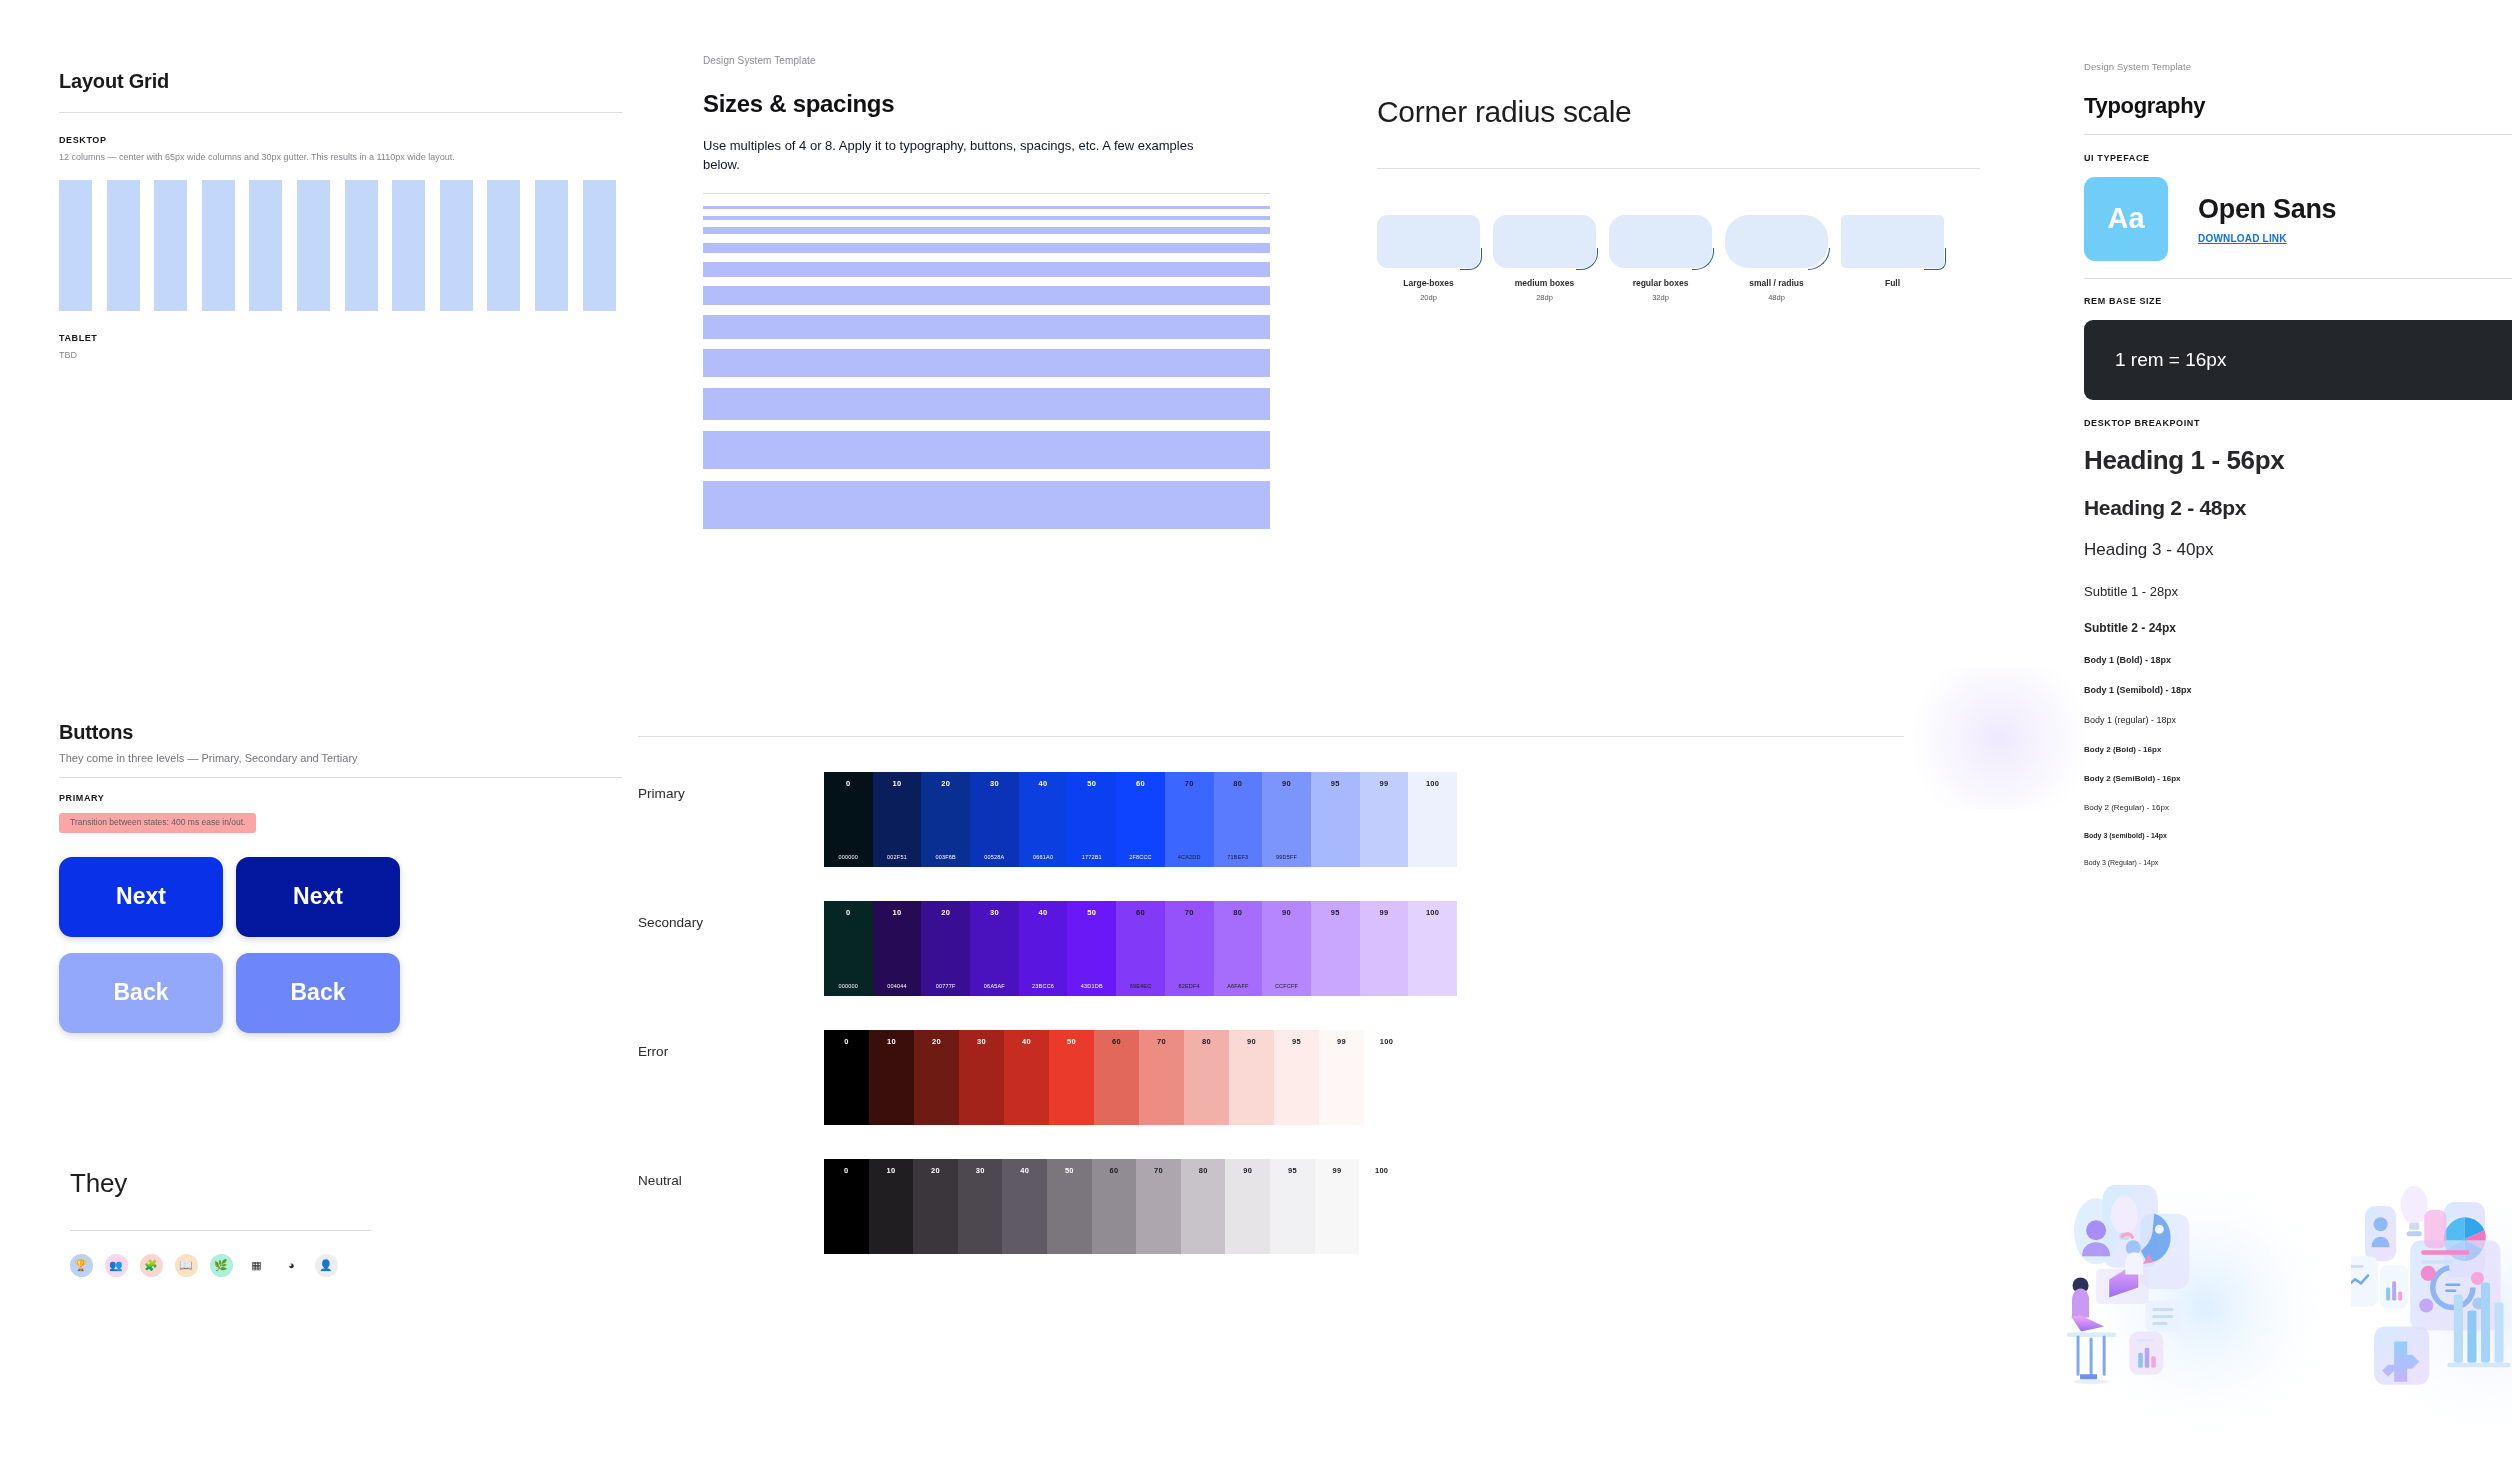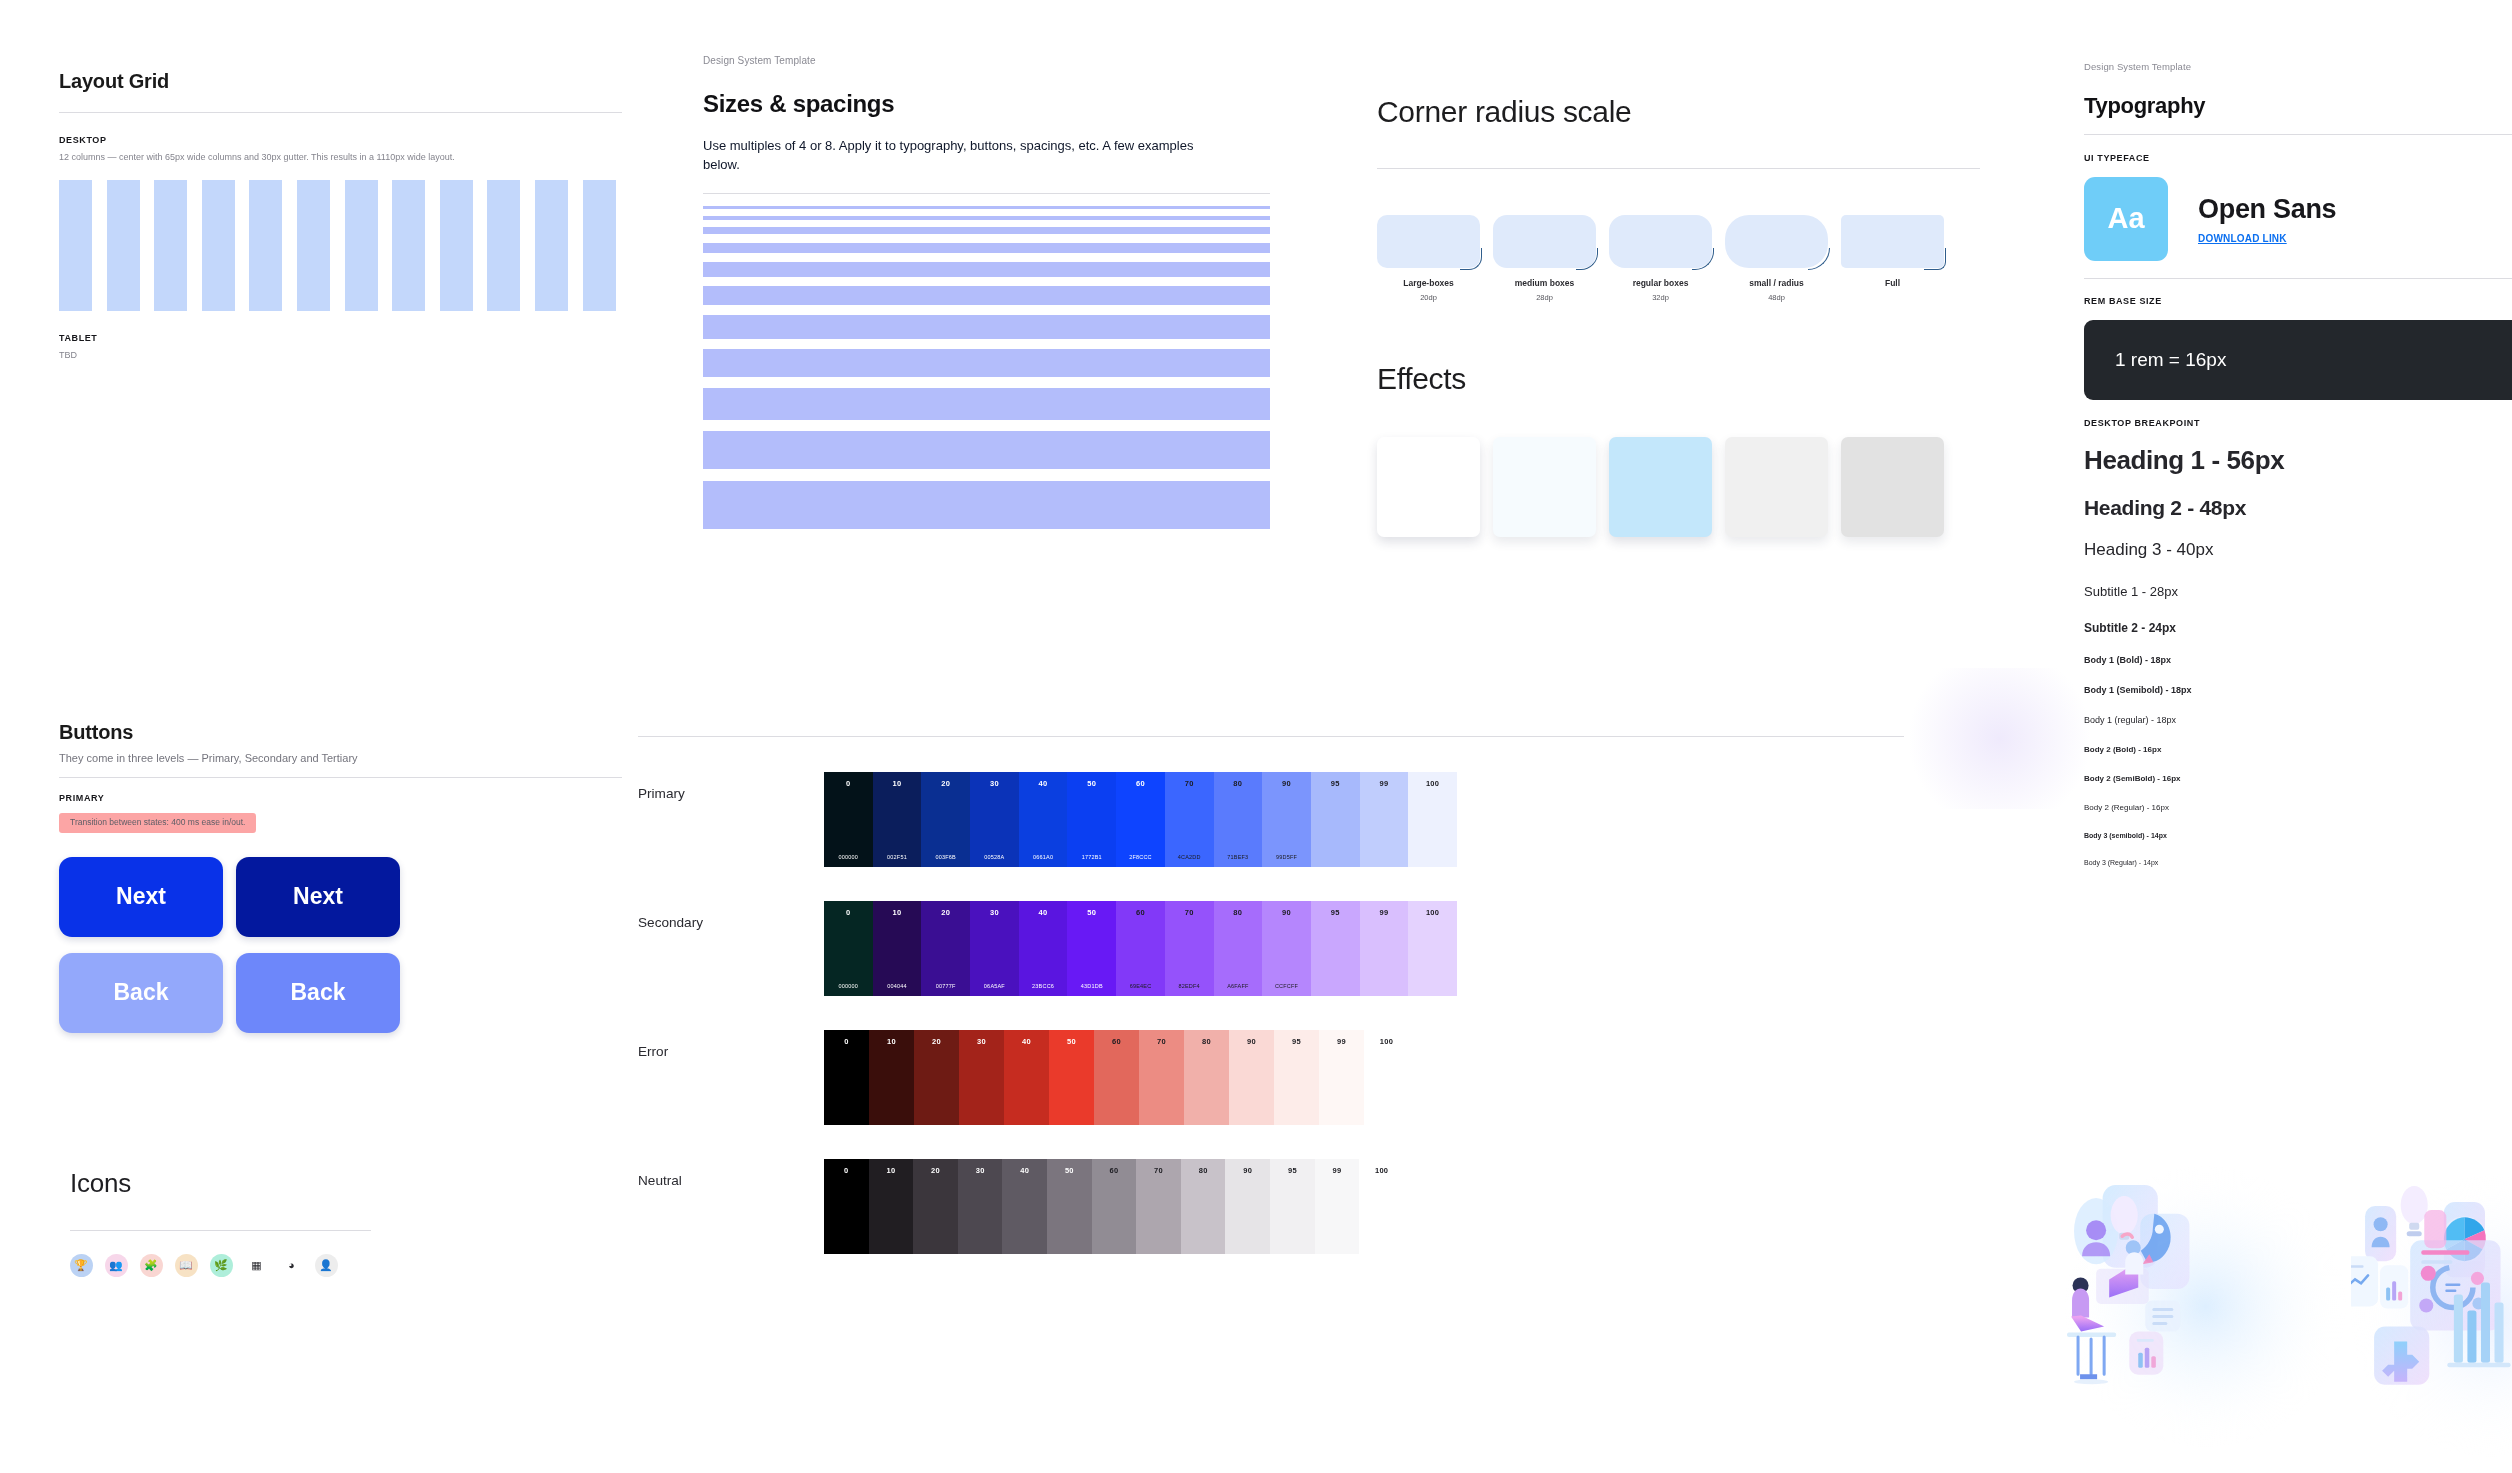--- a/index.html
+++ b/index.html
@@ -262,30 +262,20 @@
         <div class="radius-item">
           <div class="radius-sw" style="background: rgb(223, 234, 251); border-radius: 5px;">
             <div class="marker" style="border-bottom-right-radius: 8px; border-color: rgb(47, 93, 140);"></div>
           </div>
           <div class="radius-lbl">Full</div>
           <div class="radius-val"></div>
         </div>
       </div>
   </section>
 
-  <section id="effects">
-    <div class="sec-title-lg">Effects</div>
-    <div class="effects-row" id="effects-row">
-        <div class="effect-sw" style="background: rgb(255, 255, 255); box-shadow: rgba(25, 35, 70, 0.14) 0px 5px 11px;"></div>
-        <div class="effect-sw" style="background: rgb(246, 251, 254); box-shadow: rgba(25, 35, 70, 0.1) 0px 5px 11px;"></div>
-        <div class="effect-sw" style="background: rgb(195, 231, 251); box-shadow: rgba(25, 35, 70, 0.14) 0px 5px 11px;"></div>
-        <div class="effect-sw" style="background: rgb(240, 240, 240); box-shadow: rgba(25, 35, 70, 0.1) 0px 5px 11px;"></div>
-        <div class="effect-sw" style="background: rgb(226, 226, 226); box-shadow: rgba(25, 35, 70, 0.1) 0px 5px 11px;"></div>
-      </div>
-  </section>
 
   <div id="typo-blob"></div>
   <section id="typo">
     <div class="eyebrow">Design System Template</div>
     <div class="sec-title-bold">Typography</div>
     <div class="rule"></div>
 
     <div class="typo-block">
       <div class="kicker">UI TYPEFACE</div>
       <div class="typeface-row">
@@ -331,21 +321,21 @@
     <div class="note-chip">Transition between states: 400 ms ease in/out.</div>
     <div class="btn-grid" id="btn-grid">
         <button class="btn btn-a" style="background: rgb(9, 50, 232);">Next</button>
         <button class="btn btn-b" style="background: rgb(3, 24, 158);">Next</button>
         <button class="btn btn-c" style="background: rgb(147, 168, 251);">Back</button>
         <button class="btn btn-d" style="background: rgb(109, 135, 250);">Back</button>
       </div>
   </section>
 
   <section id="icons">
-    <div class="hd">Icons</div>
+    <div class="hd">They</div>
     <div class="rule"></div>
     <div class="icon-row" id="icon-row">
         <div class="icon-chip" style="background: rgb(187, 210, 244);">🏆</div>
         <div class="icon-chip" style="background: rgb(247, 215, 234);">👥</div>
         <div class="icon-chip" style="background: rgb(249, 214, 210);">🧩</div>
         <div class="icon-chip" style="background: rgb(247, 226, 196);">📖</div>
         <div class="icon-chip" style="background: rgb(174, 238, 218);">🌿</div>
         <div class="icon-chip icon-plain" style="background: transparent;">▦</div>
         <div class="icon-chip icon-plain" style="background: transparent;">◕</div>
         <div class="icon-chip" style="background: rgb(237, 237, 237);">👤</div>

